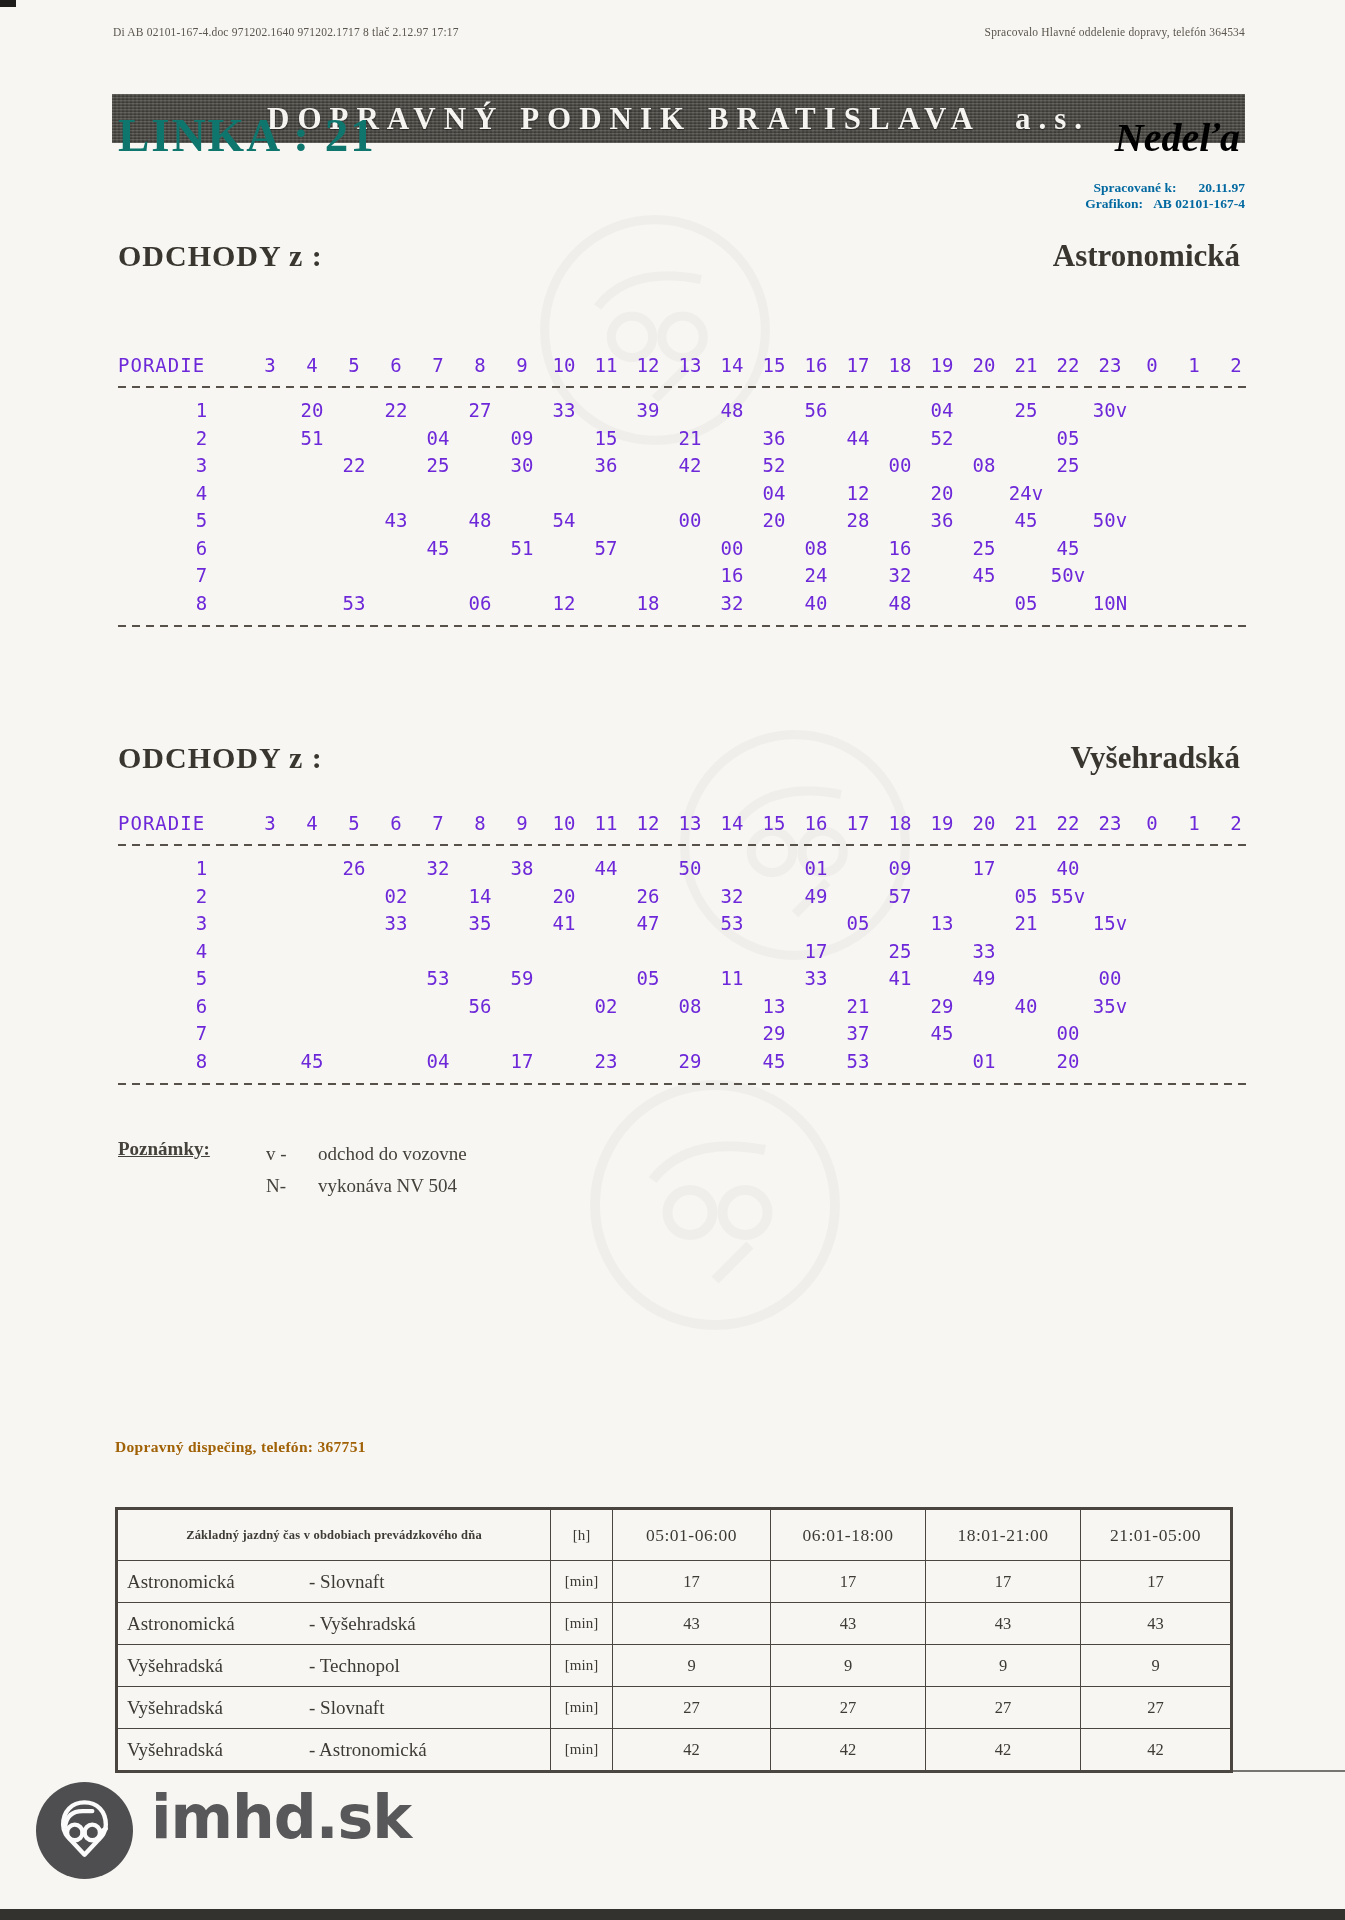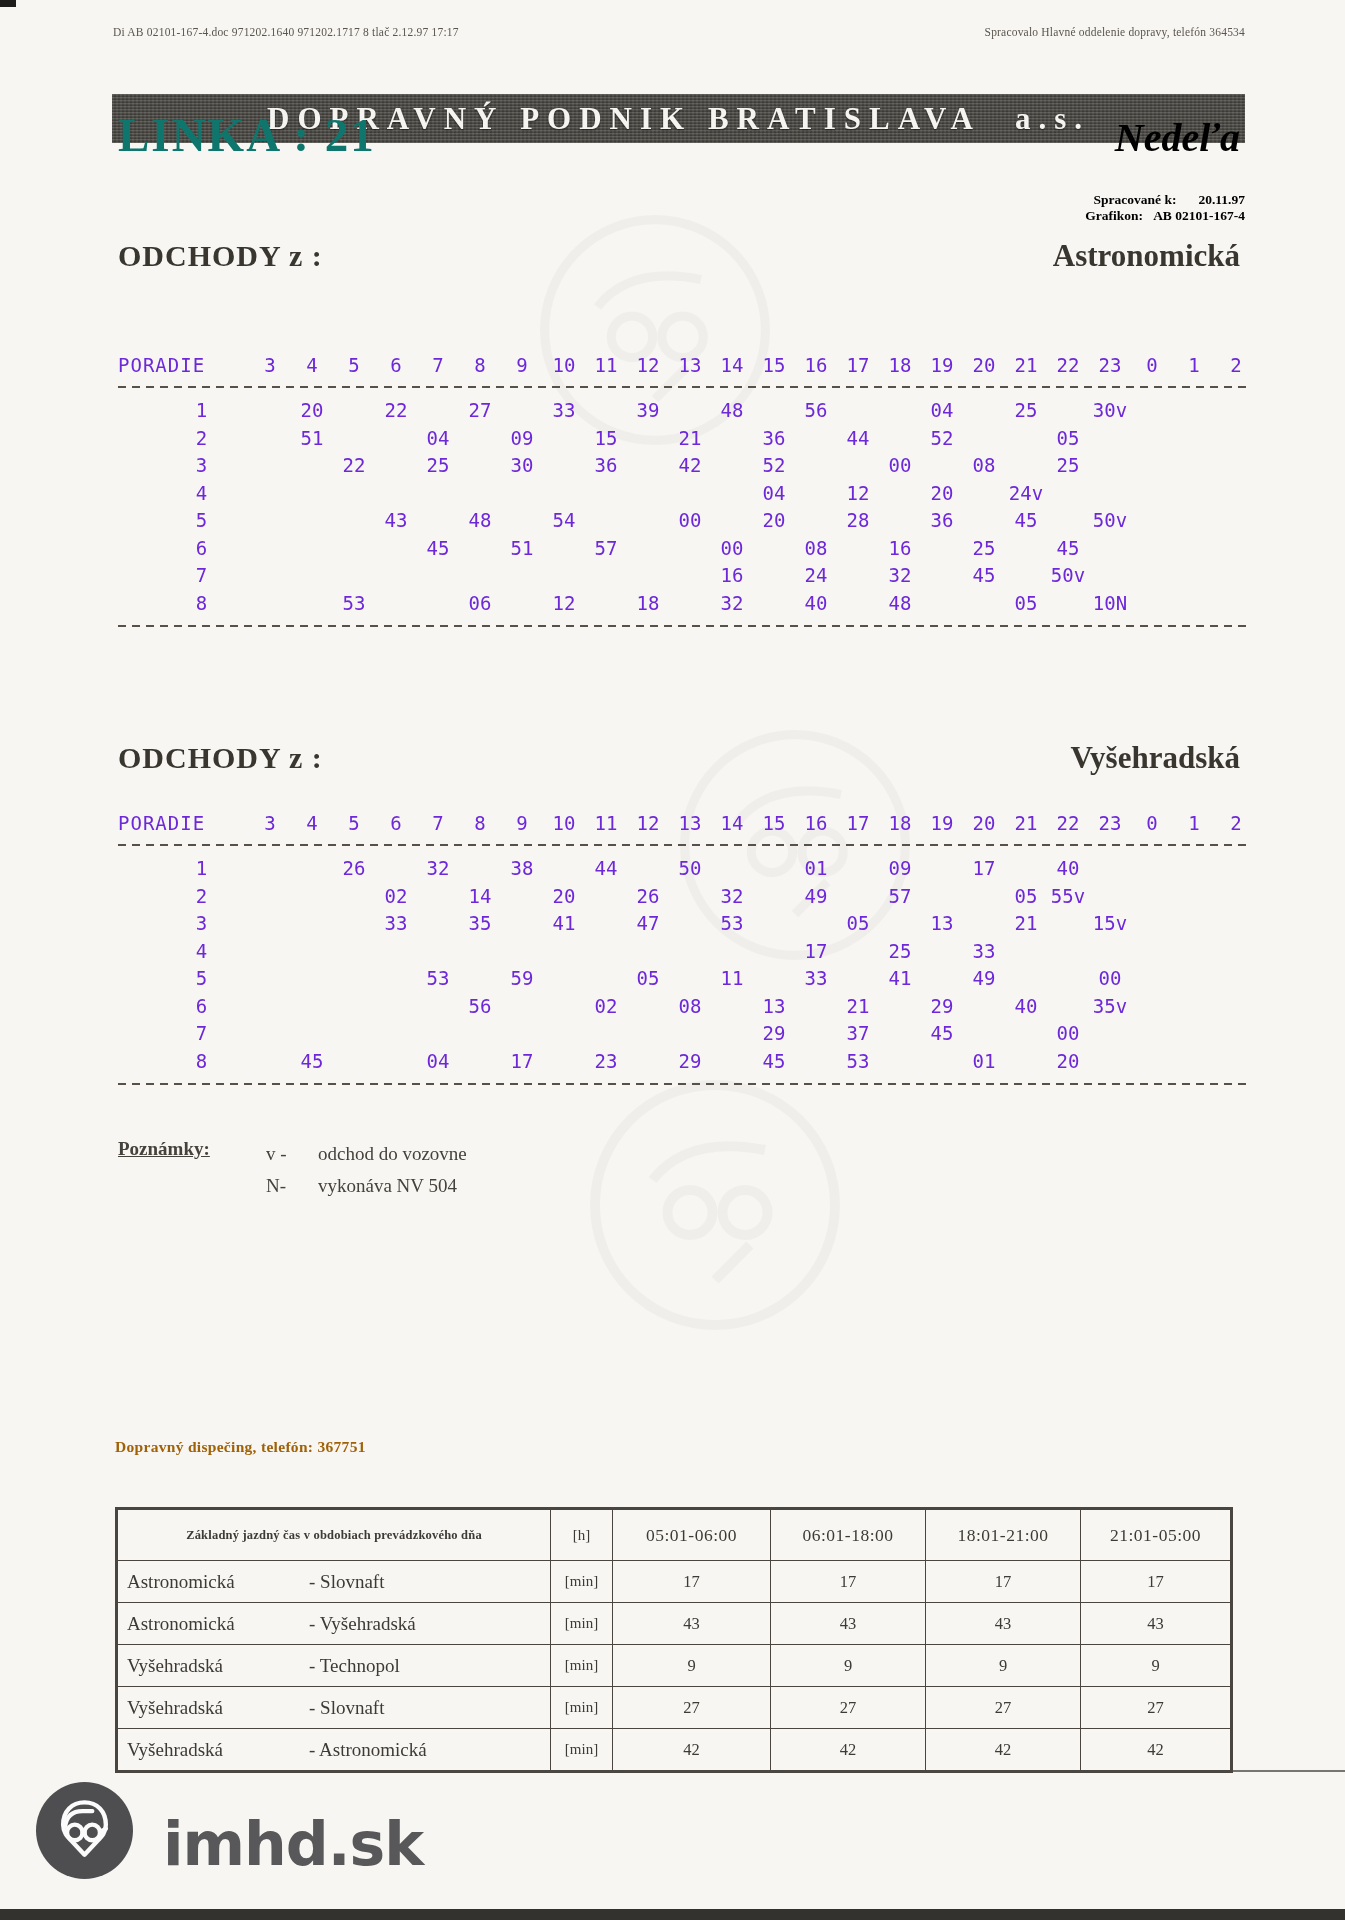--- a/index.html
+++ b/index.html
@@ -21,21 +21,21 @@
       repeating-linear-gradient(90deg, rgba(255,255,255,.07) 0 2px, transparent 2px 4px);
     display:flex;align-items:center;justify-content:center;
     color:#f5f4f0;font-weight:700;font-size:31px;letter-spacing:8px;
     text-shadow:0 1px 2px rgba(0,0,0,.55);white-space:nowrap;margin-top:48px;}
   .banner .suffix{margin-left:34px;}
   
   .titlebar{position:absolute;top:108px;left:118px;width:1122px;display:flex;justify-content:space-between;align-items:baseline;}
   .line-title{font-size:47px;font-weight:700;letter-spacing:2px;color:#0f766e;}
   .day-title{font-size:40px;font-weight:700;font-style:italic;color:#000000;text-align:right;}
   .processed{position:absolute;top:180px;left:800px;width:445px;text-align:right;
-    font-size:13.5px;font-weight:700;color:#000000;line-height:16px;margin-top:12px;}
+    font-size:13.5px;font-weight:700;color:#0369a1;line-height:16px;}
   .processed .val{display:inline-block;margin-left:22px;}
   .processed .val2{display:inline-block;margin-left:10px;}
   
   .tt-head{position:absolute;left:118px;width:1122px;display:flex;justify-content:space-between;align-items:baseline;}
   .tt-head .dep{font-size:30px;font-weight:600;letter-spacing:1px;color:#39362f;}
   .tt-head .stop{font-size:31px;font-weight:700;color:#39362f;}
   
   .grid{position:absolute;left:118px;width:1150px;font-family:"DejaVu Sans Mono",monospace;
     font-size:19px;color:#6d28d9;white-space:nowrap;}
   .grid .row{height:27.5px;line-height:27.5px;}
@@ -61,21 +61,21 @@
   .th-desc{font-size:12.5px;font-weight:700;text-align:center;letter-spacing:.2px;}
   .th-unit{font-size:15px;font-weight:400;text-align:center;}
   .th-period{font-size:17.5px;font-weight:400;text-align:center;letter-spacing:.5px;}
   .td-route{text-align:left;font-size:19px;}
   .td-route .from{display:inline-block;width:182px;padding-left:9px;}
   .td-unit{font-size:15px;text-align:center;}
   .td-val{font-size:16.5px;text-align:center;}
   
   .edge-line{position:absolute;top:1770px;left:130px;width:1215px;height:2px;background:#4c4a46;opacity:.75;}
   .bottom-strip{position:absolute;left:0;bottom:0;width:1345px;height:11px;background:#34322e;}
-  .footer-logo{position:absolute;top:1782px;left:36px;display:flex;align-items:flex-end;gap:12px;}
+  .footer-logo{position:absolute;top:1782px;left:36px;display:flex;align-items:flex-start;}
   .logo-text{font-family:"DejaVu Sans",sans-serif;font-weight:700;font-size:60px;color:#58585a;
     margin-left:18px;letter-spacing:-1px;}
   
   .wm{position:absolute;opacity:.05;pointer-events:none;}
 </style>
 </head>
 <body>
 
 <div class="corner-mark"></div>
 

